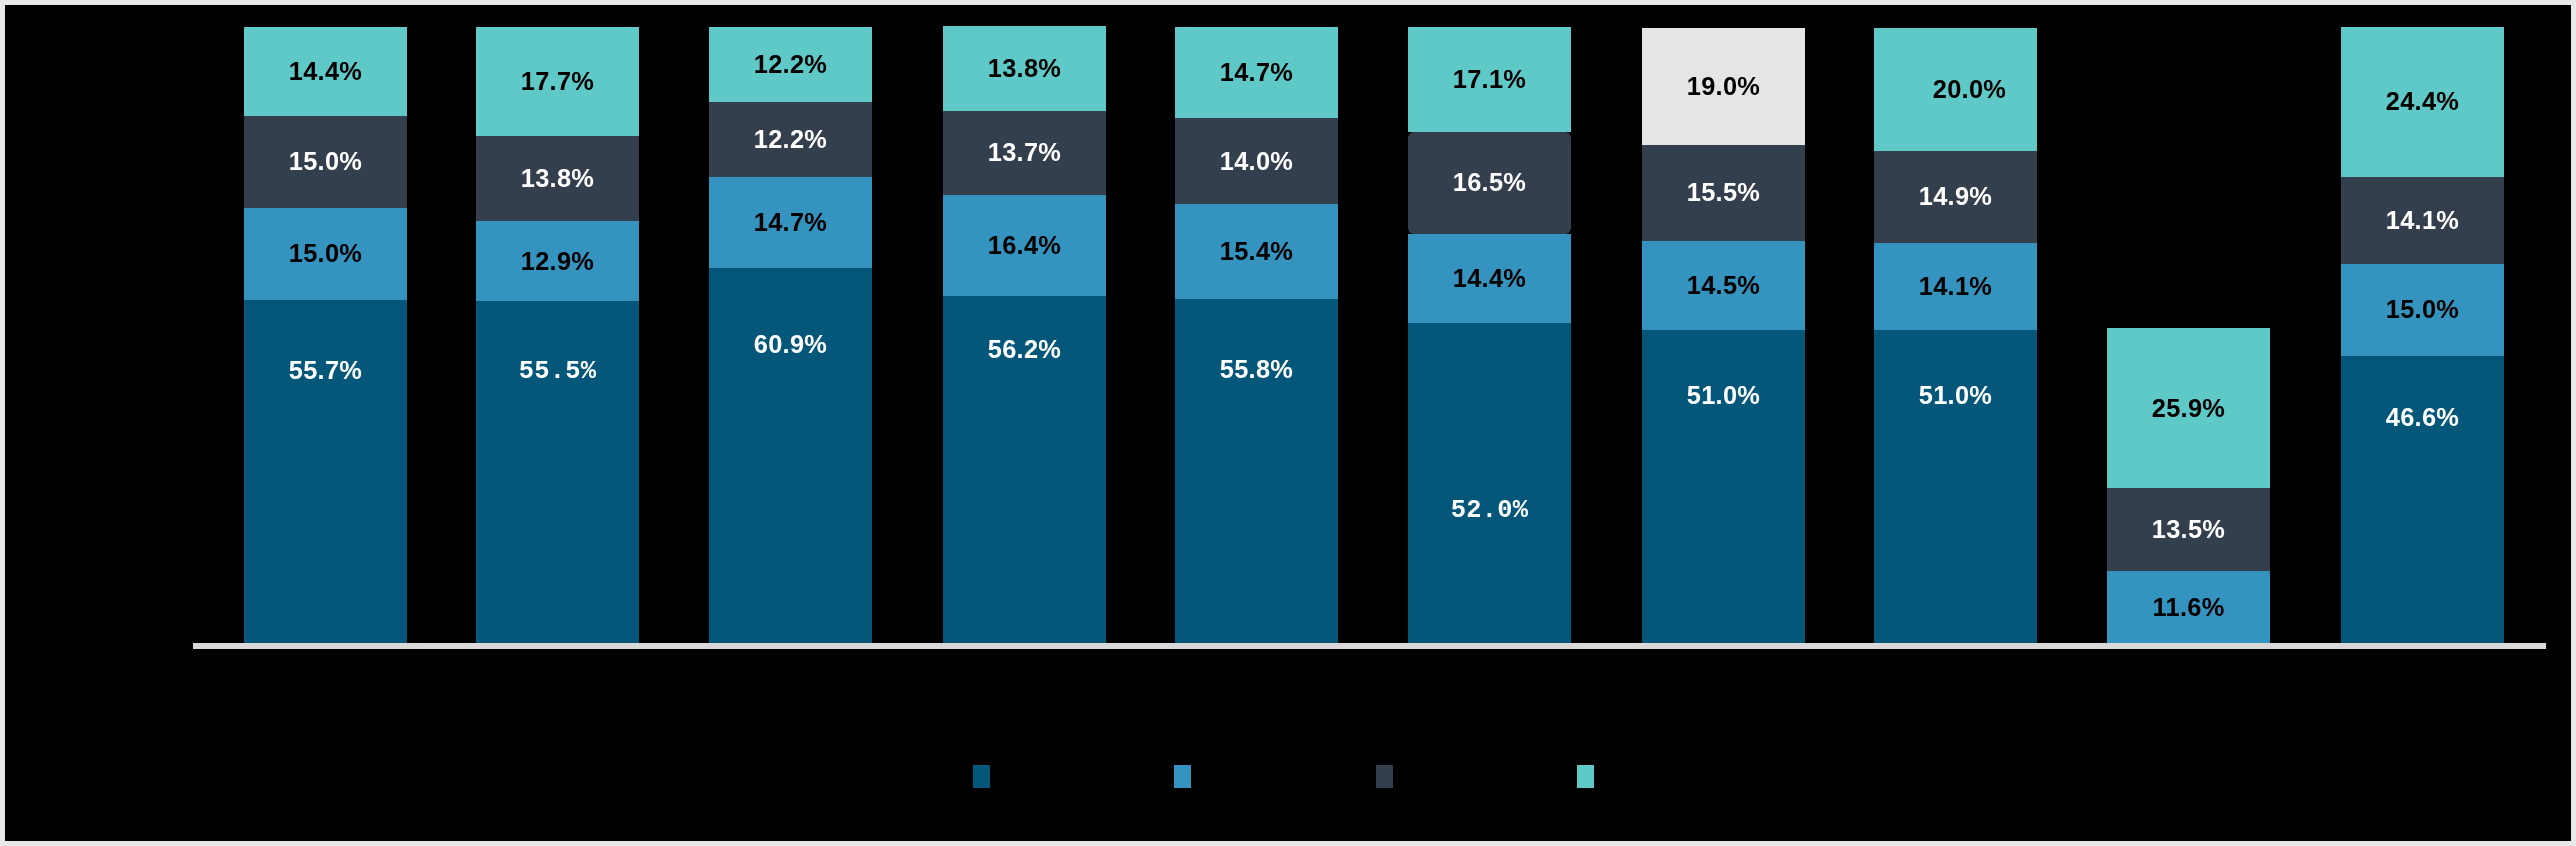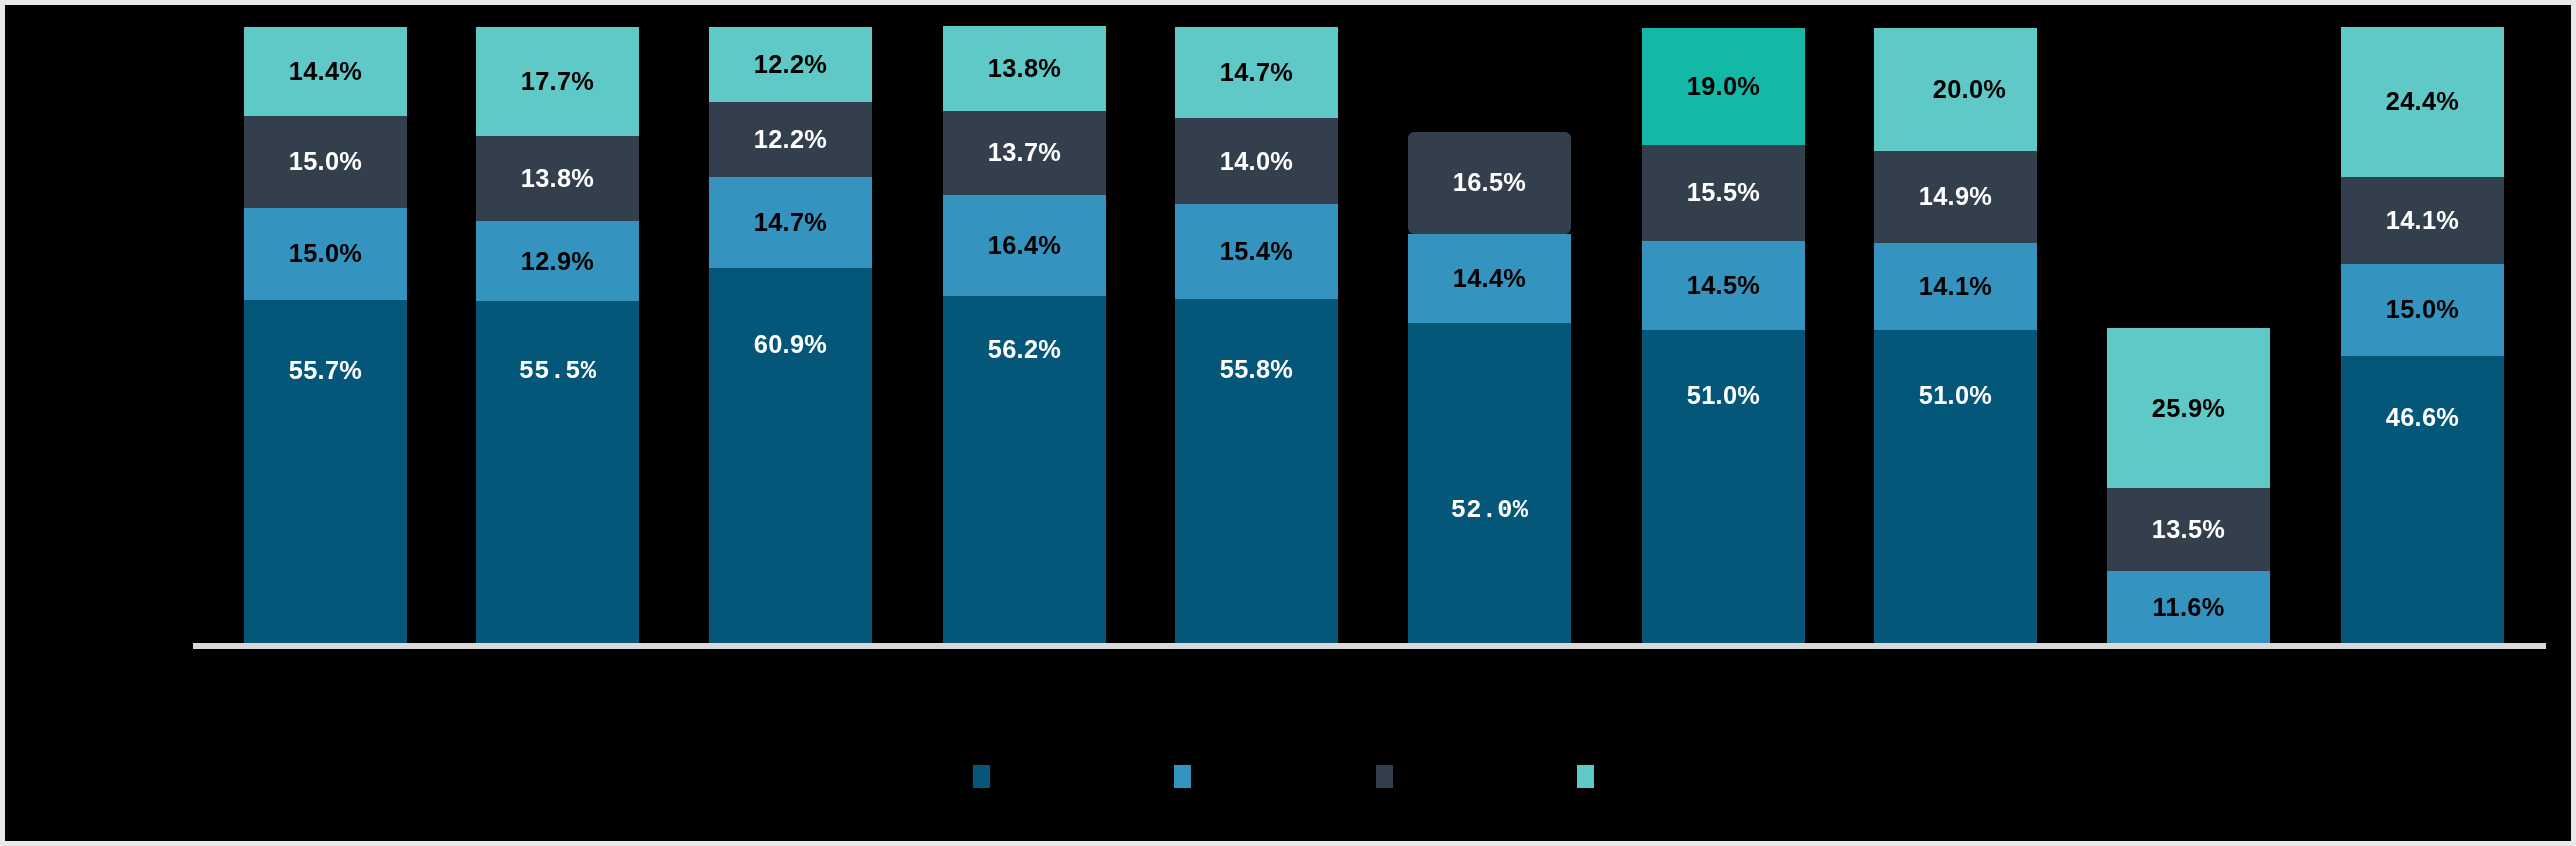--- a/index.html
+++ b/index.html
@@ -166,32 +166,35 @@
             <span class="seg-label lbl-light">14.0%</span>
           </div>
           <div class="seg" style="height: 95px; background: rgb(52, 147, 191);">
             <span class="seg-label lbl-dark">15.4%</span>
           </div>
           <div class="seg" style="height: 344px; background: rgb(5, 87, 122); align-items: flex-start;">
             <span class="seg-label lbl-light" style="margin-top: 58px;">55.8%</span>
           </div>
         </div>
         <div class="bar" style="left: 1403px; width: 163px; bottom: auto; top: 22px; height: 617px;">
+          <div class="seg" style="height: 105px; background: rgb(95, 201, 199);">
+            <span class="seg-label lbl-dark">17.1%</span>
+          </div>
           <div class="seg" style="height: 102px; background: rgb(51, 63, 77); border-radius: 6px;">
             <span class="seg-label lbl-light">16.5%</span>
           </div>
           <div class="seg" style="height: 89px; background: rgb(52, 147, 191);">
             <span class="seg-label lbl-dark">14.4%</span>
           </div>
           <div class="seg" style="height: 321px; background: rgb(5, 87, 122); align-items: center; font-family: Liberation Mono, monospace;">
             <span class="seg-label lbl-light" style="margin-top: 55px;">52.0%</span>
           </div>
         </div>
         <div class="bar" style="left: 1637px; width: 163px; bottom: auto; top: 22px; height: 617px;">
-          <div class="seg" style="height: 117px; background: #14b8a6;">
+          <div class="seg" style="height: 117px; background: #e5e5e5;">
             <span class="seg-label lbl-dark">19.0%</span>
           </div>
           <div class="seg" style="height: 96px; background: rgb(51, 63, 77);">
             <span class="seg-label lbl-light">15.5%</span>
           </div>
           <div class="seg" style="height: 89px; background: rgb(52, 147, 191);">
             <span class="seg-label lbl-dark">14.5%</span>
           </div>
           <div class="seg" style="height: 314px; background: rgb(5, 87, 122); align-items: flex-start;">
             <span class="seg-label lbl-light" style="margin-top: 53px;">51.0%</span>

